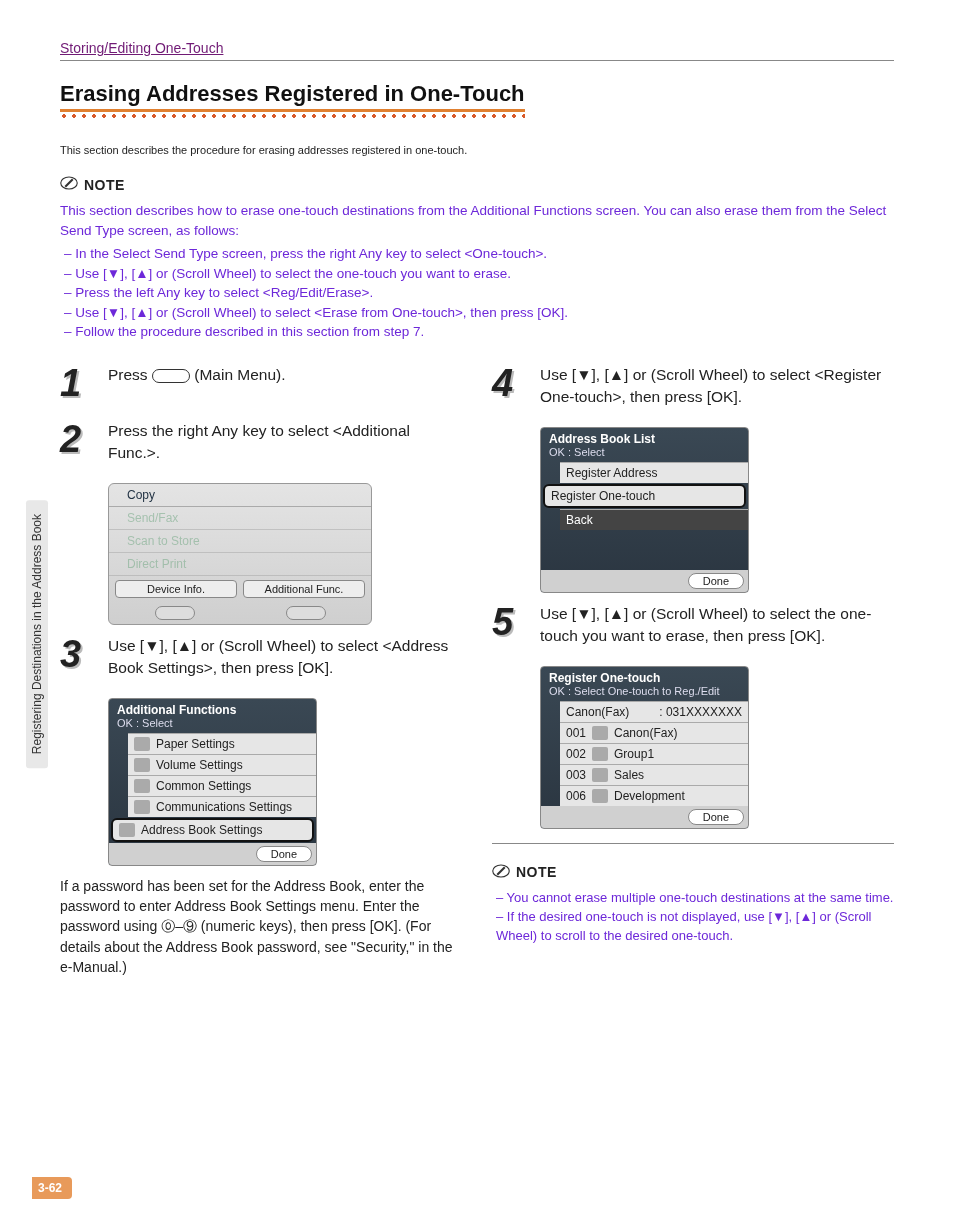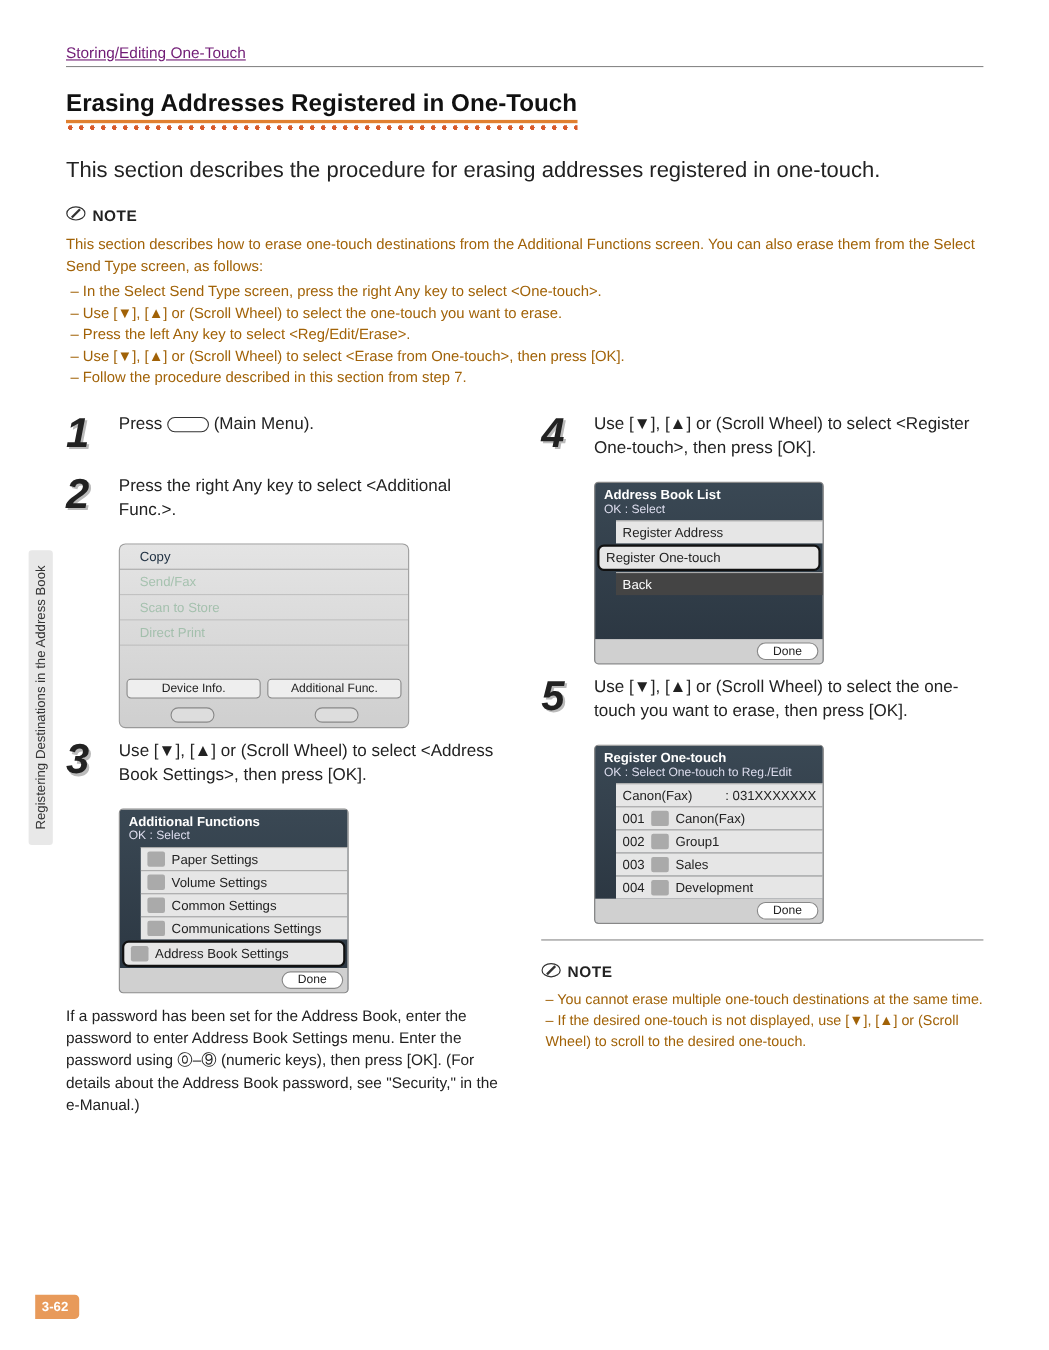--- a/index.html
+++ b/index.html
@@ -32,29 +32,29 @@
     position: relative;
   }
   h1.title::after{
     content:"";
     position:absolute;
     left:0; right:0; bottom:-10px;
     height:6px;
     background: radial-gradient(circle at 4px 3px, #d85a2a 2px, transparent 2px) repeat-x;
     background-size: 10px 6px;
   }
-  .intro { margin-top: 28px; font-size: 20px; }
+  .intro { margin-top: 28px; font-size: 11px; }
   .note-block { margin-top: 18px; }
   .note-heading {
     display: flex; align-items: center; gap: 6px;
     font-weight: bold; font-size: 14px; letter-spacing: 0.5px;
     margin-bottom: 6px;
   }
   .note-icon svg { width: 18px; height: 18px; }
-  .note-body { font-size: 13.5px; color: #a16207; line-height: 1.45; }
+  .note-body { font-size: 13.5px; color: #6d28d9; line-height: 1.45; }
   .note-body .dash-list { list-style: none; padding-left: 4px; margin-top: 4px;}
   .note-body .dash-list li::before { content: "–  "; }
   .columns {
     display: grid;
     grid-template-columns: 1fr 1fr;
     gap: 30px;
     margin-top: 22px;
   }
   .step { display: flex; gap: 14px; margin-bottom: 18px; }
   .step-num {
@@ -109,21 +109,21 @@
     width:264px; margin:10px 0 10px 48px;
     font-size:12px; overflow:hidden;
   }
   .screen-light .menurow {
     display:flex; align-items:center; gap:8px;
     border-bottom:1px solid #aaa;
     padding:4px 10px; color:#234;
   }
   .screen-light .menurow.dim { color:#7a8; opacity:0.55;}
   .screen-light .btnrow {
-    display:flex; gap:6px; padding:4px 6px;margin-top:26px;
+    display:flex; gap:6px; padding:4px 6px;
   }
   .screen-light .btn {
     flex:1; text-align:center; font-size:11px;
     border:1px solid #888; border-radius:4px;
     background:#eee; padding:2px 0;
   }
   .screen-light .oval {
     width:40px; height:14px; border:1px solid #888; border-radius:7px;
     margin:4px auto; background:#ddd;
   }
@@ -317,21 +317,21 @@
             <span>002</span>
             <span class="ic"></span>
             <span>Group1</span>
           </div>
         <div class="row">
             <span>003</span>
             <span class="ic"></span>
             <span>Sales</span>
           </div>
         <div class="row">
-            <span>004</span>
+            <span>006</span>
             <span class="ic"></span>
             <span>Development</span>
           </div>
         <div class="footer">
             <span class="pill">Done</span>
           </div>
       </div>
 
       <div class="hr"></div>
 

